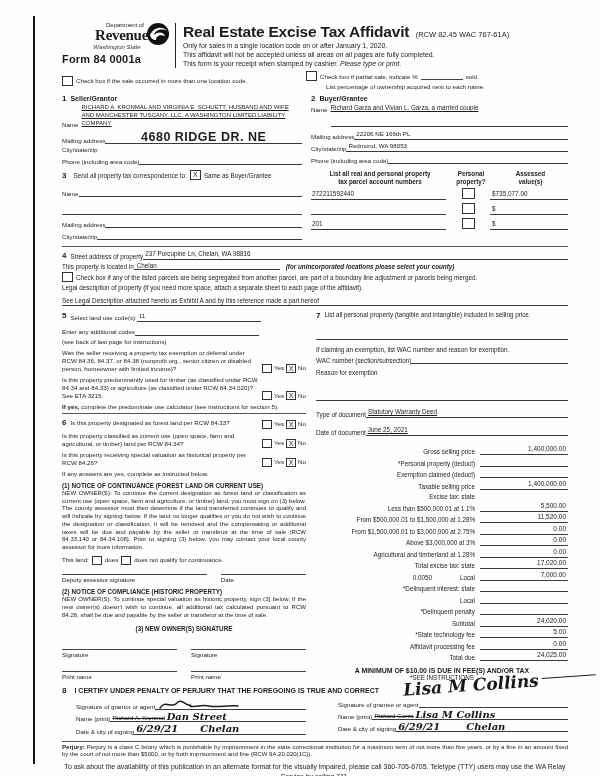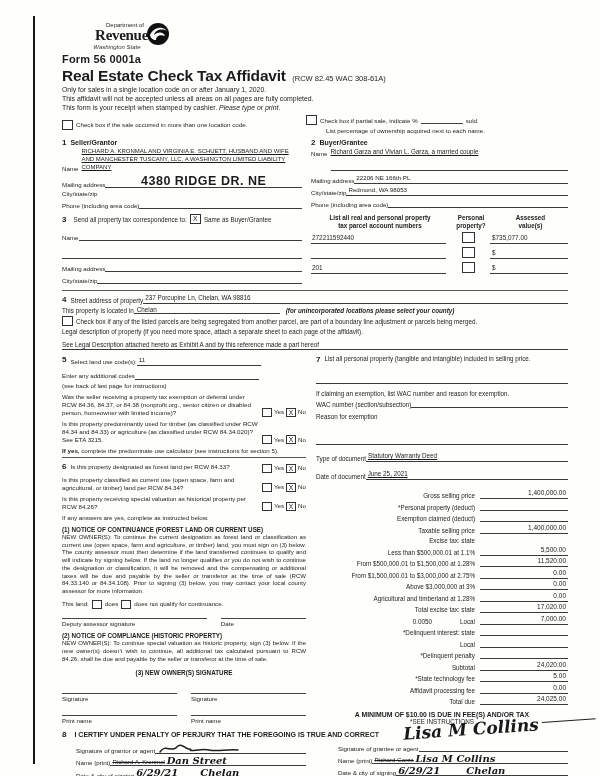--- a/index.html
+++ b/index.html
@@ -2,21 +2,21 @@
 <html><head>
 <meta charset="utf-8">
 <style>
   html,body{margin:0;padding:0;}
   body{width:600px;height:776px;background:#fefefd;font-family:"Liberation Sans",sans-serif;color:#1c1c1c;position:relative;overflow:hidden;}
   .scan-edge{position:absolute;left:33px;top:16px;height:748px;width:2px;background:#151515;}
   .page{position:absolute;left:62px;top:22px;width:506px;}
   .b{font-weight:bold;}
   .i{font-style:italic;}
   
-  .hdr{display:flex;margin-bottom:2px;flex-direction:column;}
+  .hdr{display:flex;margin-bottom:2px;}
   .logo{width:110px;position:relative;flex:none;}
   .dept{font-size:6px;text-align:right;margin-right:28px;}
   .revenue{font-family:"Liberation Serif",serif;font-weight:bold;font-size:15px;line-height:1;text-align:right;margin-right:24px;letter-spacing:-0.3px;}
   .wastate{font-size:6px;font-style:italic;text-align:center;margin:1px 0 3px;color:#333;}
   .formnum{font-weight:bold;font-size:11px;letter-spacing:0.2px;}
   .logo svg{position:absolute;right:2px;top:0px;}
   .hdr-div{border-left:1.4px solid #222;margin:1px 7px 0 3px;}
   .titleblock{flex:1;padding-top:1px;}
   .title{font-size:15.5px;font-weight:bold;letter-spacing:-0.2px;}
   .titleref{font-size:7.5px;margin-left:2px;}
@@ -99,27 +99,27 @@
     <div class="logo">
       <div class="dept">Department of</div>
       <div class="revenue">Revenue</div>
       <span>
         <svg width="24" height="24" viewBox="0 0 24 24">
             <circle cx="12" cy="12" r="11" fill="#101010"></circle>
             <path d="M4 13 C8 4,18 4,21 9 C16 6,9 8,8 13 C12 9,18 10,19 14 C14 12,10 14,10 18 C7 18,4.5 16,4 13 Z" fill="#fff"></path>
           </svg>
       </span>
       <div class="wastate">Washington State</div>
-      <div class="formnum">Form 56 0001a</div>
+      <div class="formnum">Form 84 0001a</div>
     </div>
     <div class="hdr-div"></div>
     <div class="titleblock">
       <div>
-        <span class="title">Real Estate Check Tax Affidavit</span>
-        <span class="titleref">(RCW 82.45 WAC 308-61A)</span>
+        <span class="title">Real Estate Excise Tax Affidavit</span>
+        <span class="titleref">(RCW 82.45 WAC 767-61A)</span>
       </div>
       <div class="note">Only for sales in a single location code on or after January 1, 2020.</div>
       <div class="note">This affidavit will not be accepted unless all areas on all pages are fully completed.</div>
       <div class="note"><span>This form is your receipt when stamped by cashier. </span><span class="i">Please type or print.</span></div>
     </div>
   </div>
 
   <div class="cbrow">
     <div class="half1">
       <span class="cb"></span>
@@ -138,21 +138,21 @@
 
   <div class="cols">
     <div class="colL">
       <div class="sechead"><span class="num">1</span><span>Seller/Grantor</span></div>
       <div class="frow">
           <span class="lbl">Name</span>
           <span class="nameval" style="margin-left:3px;">RICHARD A. KRONMAL AND VIRGINIA E. SCHUETT, HUSBAND AND WIFE AND MANCHESTER TUSCANY, LLC, A WASHINGTON LIMITED LIABILITY COMPANY</span>
         </div>
       <div class="frow" style="margin-top:3px;">
           <span class="lbl">Mailing address</span>
-          <span class="fill stamp">4380 RIDGE DR. NE</span>
+          <span class="fill stamp">4680 RIDGE DR. NE</span>
         </div>
       <div class="frow">
           <span class="lbl">City/state/zip</span>
         </div>
       <div class="frow">
           <span class="lbl">Phone (including area code)</span>
           <span class="fill"></span>
         </div>
     </div>
     <div class="colR">

